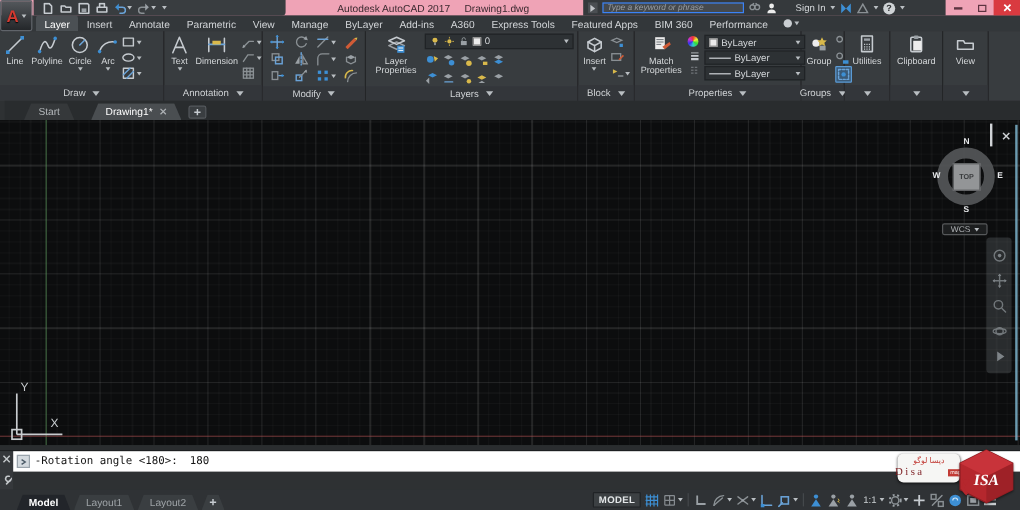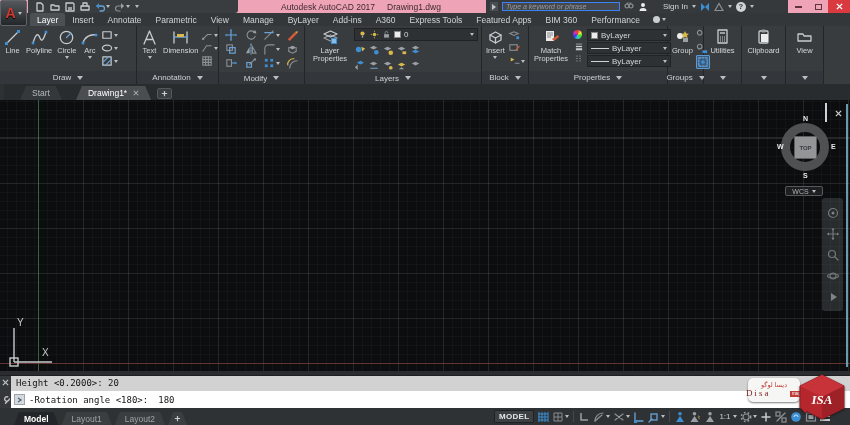--- a/index.html
+++ b/index.html
@@ -824,21 +824,20 @@
     <div class="cmd-body">
       <div class="cmd-gutter">
         <svg viewBox="0 0 8 8">
             <path d="M1 1 L7 7 M7 1 L1 7" stroke="#c3c7ca" stroke-width="1.4"></path>
           </svg>
         <svg viewBox="0 0 10 10" style="width:9px;height:9px">
             <path d="M7.5 1 A2.5 2.5 0 1 0 9 4 L5 8" stroke="#c3c7ca" stroke-width="1.5" fill="none" stroke-linecap="round"></path>
           </svg>
       </div>
       <div class="cmd-col">
-        <div class="cmd-history">Height &lt;0.2000&gt;: 20</div>
         <div class="cmd-input">
           <span class="cmd-chip">
               <svg viewBox="0 0 6 6">
                 <path d="M1 1 L4 3 L1 5" stroke="#4a5a66" stroke-width="1.2" fill="none"></path>
               </svg>
             </span>
           <span class="cmd-prompt">-Rotation angle &lt;180&gt;:</span>
           <span class="cmd-val">180</span>
         </div>
       </div>

